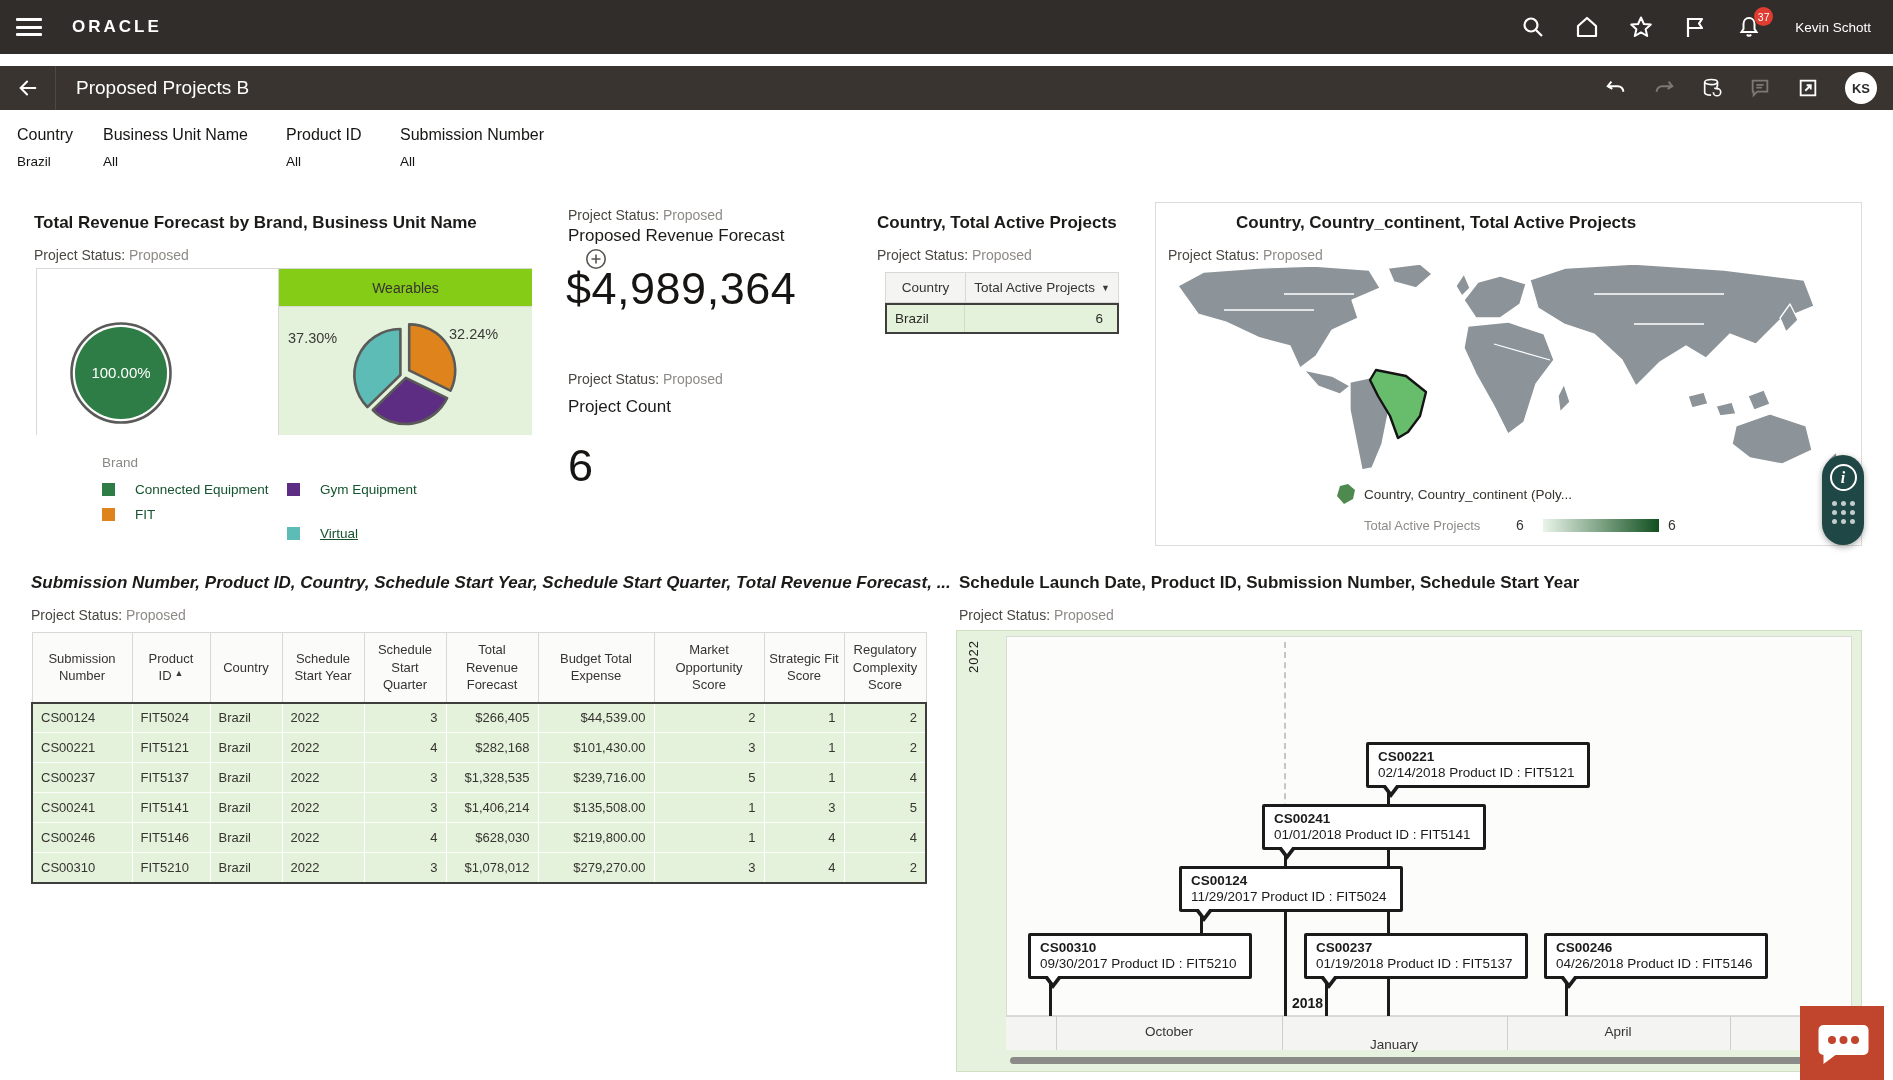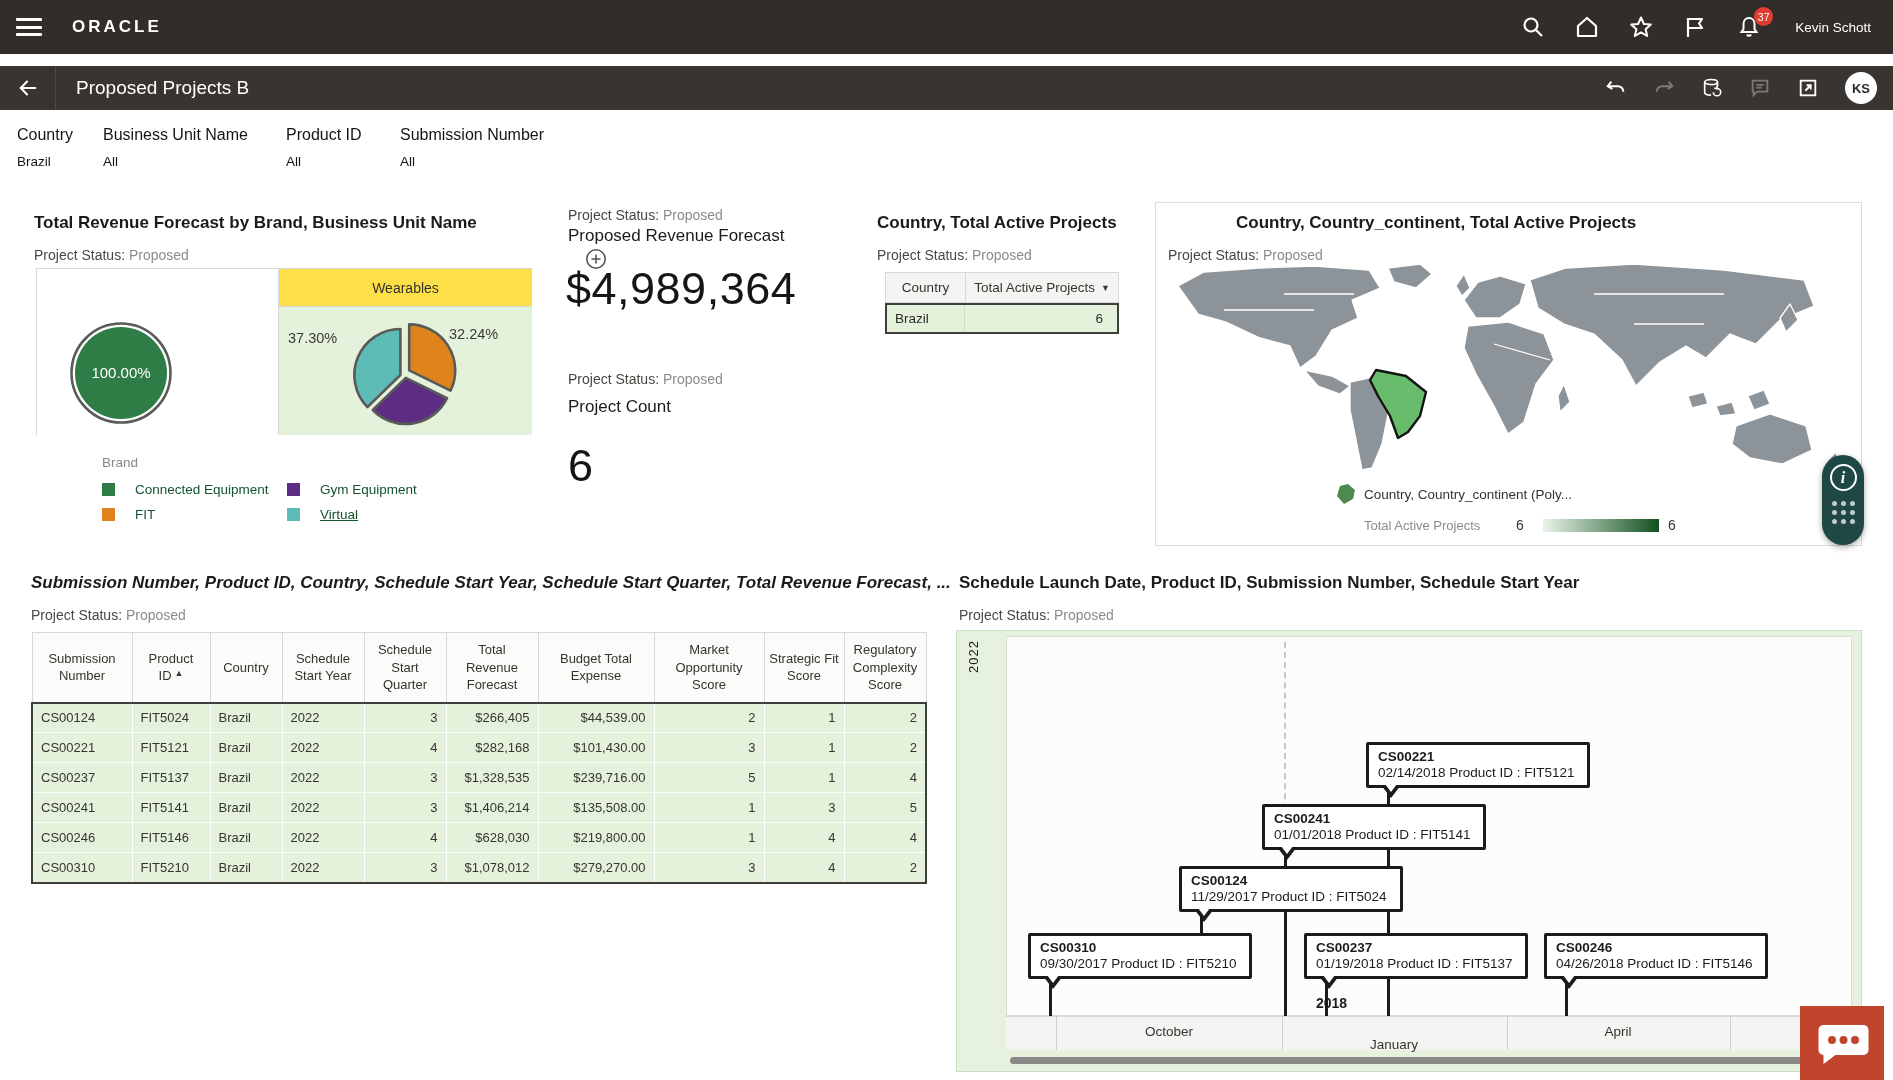--- a/index.html
+++ b/index.html
@@ -92,21 +92,21 @@
   .tl-sep { position:absolute; top:1016px; width:1px; height:34px; background:#cfcfcd; }
   .tl-month { position:absolute; top:1024px; font-size:13.5px; color:#36342f; transform:translateX(-50%); }
   .tl-scroll { position:absolute; left:1010px; top:1057px; width:838px; height:7px; background:#8a8a88; border-radius:4px; cursor:pointer; }
   .vline { position:absolute; width:3px; background:#1b1b1b; z-index:5; }
   .dashline { position:absolute; left:1284px; top:642px; height:228px; width:0; border-left:2px dashed #c6c6c4; z-index:4; }
   .callout { position:absolute; background:#fff; border:3px solid #1b1b1b; border-radius:2px; padding:4px 9px 5px 9px; z-index:10; width:224px; cursor:pointer; }
   .callout .c1 { font-size:13.5px; font-weight:700; color:#1b1b1b; }
   .callout .c2 { font-size:13.5px; color:#1b1b1b; margin-top:1px; white-space:nowrap; }
   .tail-out { position:absolute; left:12px; bottom:-13px; width:0; height:0; border-left:10px solid transparent; border-right:10px solid transparent; border-top:13px solid #1b1b1b; }
   .tail-in { position:absolute; left:16px; bottom:-7px; width:0; height:0; border-left:6px solid transparent; border-right:6px solid transparent; border-top:8px solid #fff; }
-  .year-marker { position:absolute; left:1292px; top:995px; font-size:14px; font-weight:700; color:#1b1b1b; z-index:6;margin-left:24px; }
+  .year-marker { position:absolute; left:1292px; top:995px; font-size:14px; font-weight:700; color:#1b1b1b; z-index:6; }
 
   
   .chat-btn { position:absolute; left:1800px; top:1006px; width:84px; height:74px; background:#c1452c; display:flex; align-items:center; justify-content:center; z-index:40; cursor:pointer; }
 </style>
 </head>
 <body>
 
 <div class="stage">
 
   <header class="topbar">
@@ -222,21 +222,21 @@
       </div>
   </div>
 
   <div class="viz-title" style="left:34px; top:213px;">Total Revenue Forecast by Brand, Business Unit Name</div>
   <div class="status-line" style="left:34px; top:247px;">
     <span>Project Status:</span>
     <span class="sv">Proposed</span>
   </div>
 
   <div class="pie-grid">
-    <div class="pie-head" style="left:241px; width:254px; background:#fde047; border-left:1px solid #d8d8d8;">Wearables</div>
+    <div class="pie-head" style="left:241px; width:254px; background:#84cc16; border-left:1px solid #d8d8d8;">Wearables</div>
     <div class="pie-body" style="left:0; width:241px; background:#fff;"></div>
     <div class="pie-body" style="left:241px; width:254px; background:#e4f2dc; border-left:1px solid #d8d8d8;"></div>
   </div>
 
   <svg style="position:absolute; left:66px; top:318px;" width="110" height="110" viewBox="-55 -55 110 110">
     <circle r="46" fill="#2e7d46"></circle>
     <circle r="49.5" fill="none" stroke="#5a5a58" stroke-width="2.6"></circle>
     <text x="0" y="5" text-anchor="middle" fill="#fff" font-size="15">100.00%</text>
   </svg>
 
@@ -256,21 +256,21 @@
     <span>Connected Equipment</span>
   </div>
   <div class="legend-item" style="left:287px; top:482px;">
     <span class="swatch" style="background:#5c2d83;"></span>
     <span>Gym Equipment</span>
   </div>
   <div class="legend-item" style="left:102px; top:507px;">
     <span class="swatch" style="background:#df841c;"></span>
     <span>FIT</span>
   </div>
-  <div class="legend-item" style="left:287px; top:507px;text-decoration:underline;">
+  <div class="legend-item" style="left:287px; top:526px;text-decoration:underline;">
     <span class="swatch" style="background:#5ebcb7;"></span>
     <span>Virtual</span>
   </div>
 
   <div class="status-line" style="left:568px; top:207px;">
     <span>Project Status:</span>
     <span class="sv">Proposed</span>
   </div>
   <div class="kpi-title" style="left:568px; top:226px;">Proposed Revenue Forecast</div>
   <div class="kpi-value" style="left:566px; top:263px;">$4,989,364</div>

